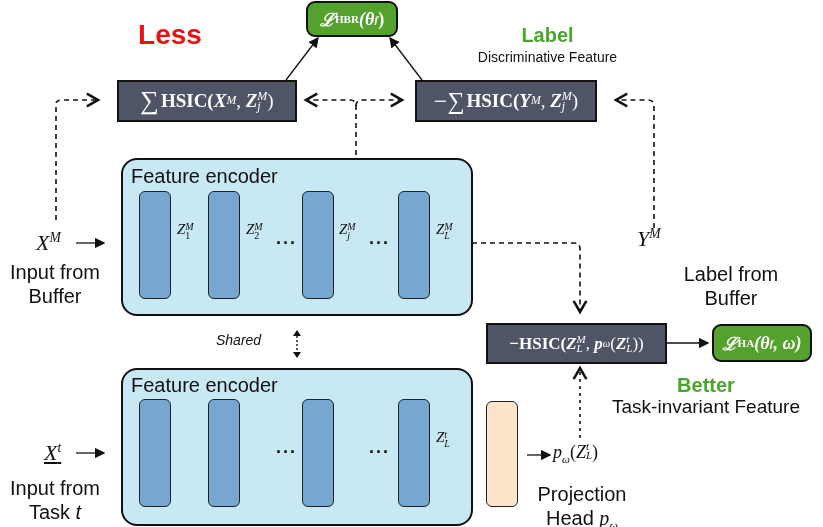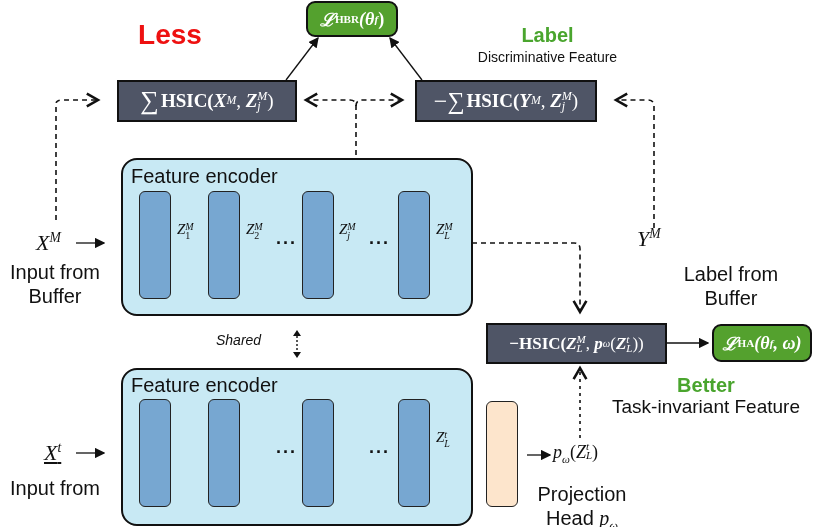--- a/index.html
+++ b/index.html
@@ -199,20 +199,21 @@
 <div class="abs dots" style="left:369px; top:442px;">···</div>
 
 <div class="abs zlab" style="left:436px; top:430px;"><span>Z</span><span style="display:inline-flex; flex-direction:column; line-height:9px; font-size:10px; vertical-align:top;">
       <span>t</span>
       <span>L</span>
     </span></div>
 
 <div class="abs math" style="left:44px; top:440px; font-size:22px;text-decoration:underline;"><span>X</span><sup>t</sup></div>
 <div class="abs lbl" style="left:0px; top:476px; width:110px; font-size:20px; line-height:24px;">
   <div>Input from</div>
+  <div><span style="white-space:pre;">Task </span><span style="font-style:italic;">t</span></div>
 </div>
 
 <div class="abs proj" style="left:486px; top:401px; width:32px; height:106px;"></div>
 <div class="abs math" style="left:553px; top:442px; font-size:18px;"><span>p</span><sub>ω</sub><span style="font-style:normal;">(</span><span>Z</span><span style="display:inline-flex; flex-direction:column; line-height:9px; font-size:11px; vertical-align:top;">
       <span>t</span>
       <span>L</span>
     </span><span style="font-style:normal;">)</span></div>
 <div class="abs lbl" style="left:522px; top:482px; width:120px; font-size:20px; line-height:24px;">
   <div>Projection</div>
   <div><span style="white-space:pre;">Head </span><span class="math">p</span><sub class="math">ω</sub></div>

